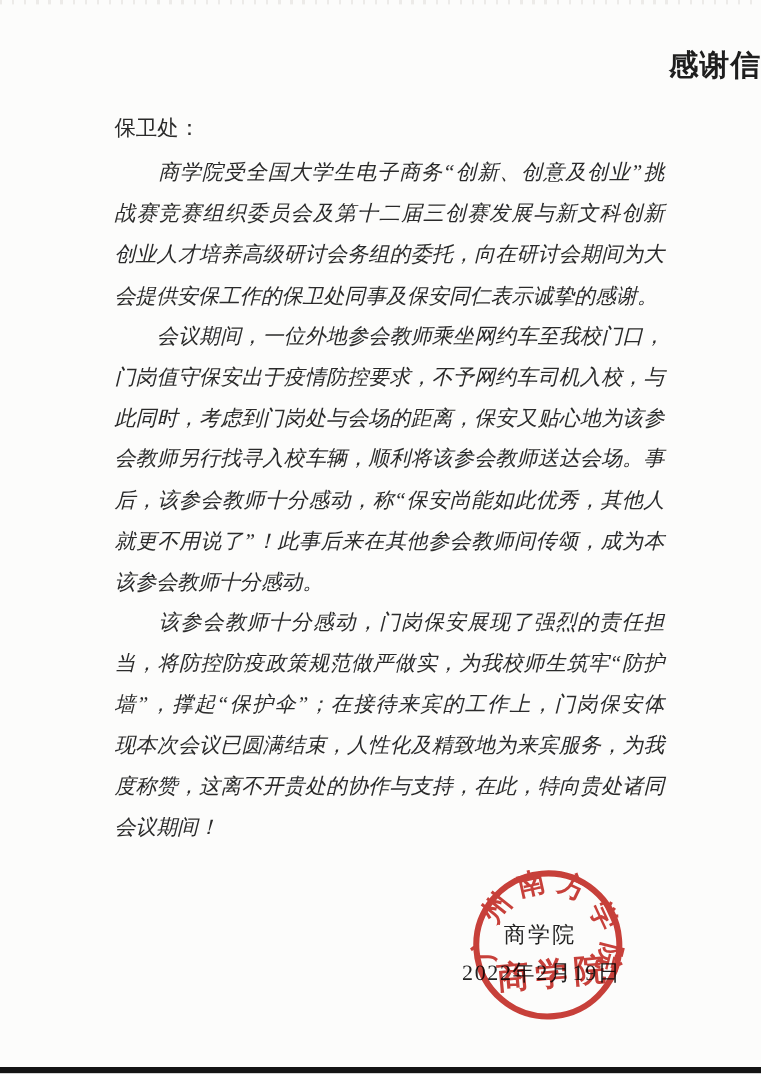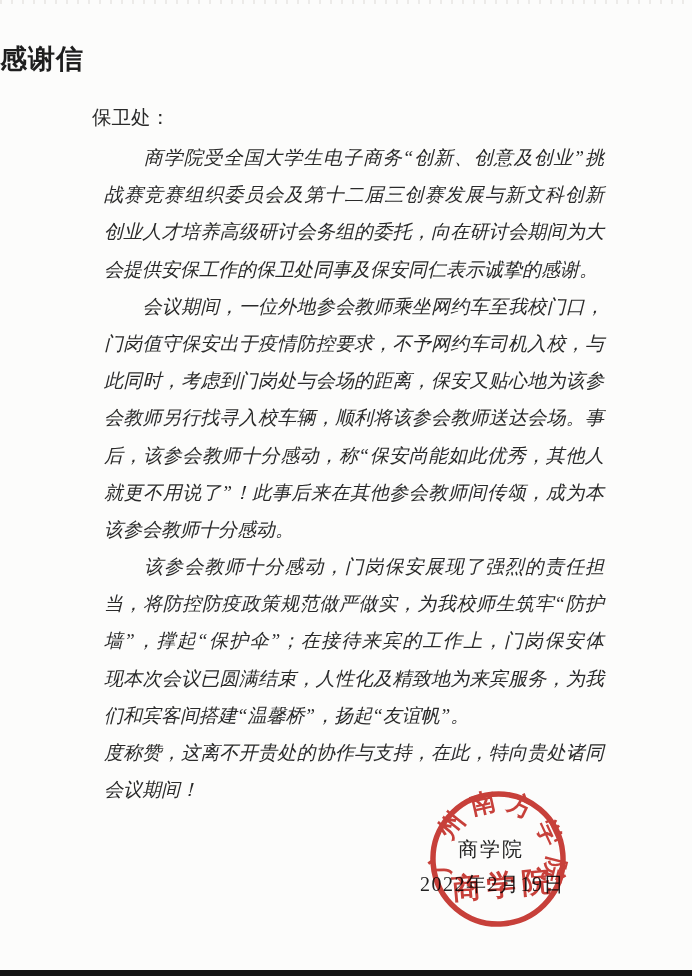--- a/index.html
+++ b/index.html
@@ -22,27 +22,27 @@
       rgba(150,140,130,.28) 0 2px, rgba(0,0,0,0) 2px 11px);
     opacity:.55;
   }
   
   .bottom-bar{
     position:absolute;left:0;right:0;bottom:0;height:6px;
     background:#141414;
   }
   .title{
     position:absolute;top:41px;left:0;right:0;
-    text-align:left;
+    text-align:right;
     font-size:27px;font-weight:bold;
     letter-spacing:1px;
     color:#1e1e1e;
   }
   .salutation{
-    position:absolute;left:92px;top:99px;
+    position:absolute;left:104px;top:99px;
     font-size:19.5px;line-height:37.2px;
     color:#2a2a2a;
   }
   .body-text{
     position:absolute;left:104px;top:139px;width:500px;
     font-size:19px;line-height:37.2px;
     color:#2a2a2a;
     font-style:italic;
   }
   .line{
@@ -90,21 +90,20 @@
       <div class="line">门岗值守保安出于疫情防控要求，不予网约车司机入校，与</div>
       <div class="line">此同时，考虑到门岗处与会场的距离，保安又贴心地为该参</div>
       <div class="line">会教师另行找寻入校车辆，顺利将该参会教师送达会场。事</div>
       <div class="line">后，该参会教师十分感动，称“保安尚能如此优秀，其他人</div>
       <div class="line">就更不用说了”！此事后来在其他参会教师间传颂，成为本</div>
       <div class="line para-end">该参会教师十分感动。</div>
       <div class="line">　　该参会教师十分感动，门岗保安展现了强烈的责任担</div>
       <div class="line">当，将防控防疫政策规范做严做实，为我校师生筑牢“防护</div>
       <div class="line">墙”，撑起“保护伞”；在接待来宾的工作上，门岗保安体</div>
       <div class="line">现本次会议已圆满结束，人性化及精致地为来宾服务，为我</div>
-      <div class="line para-end">们和宾客间搭建“温馨桥”，扬起“友谊帆”。</div>
       <div class="line">度称赞，这离不开贵处的协作与支持，在此，特向贵处诸同</div>
       <div class="line para-end">会议期间！</div>
     </div>
 
   <div class="signature">商学院</div>
 
   <div class="date">2022年2月19日</div>
 
   <div class="stamp">
     <svg viewBox="0 0 144 144" xmlns="http://www.w3.org/2000/svg">

